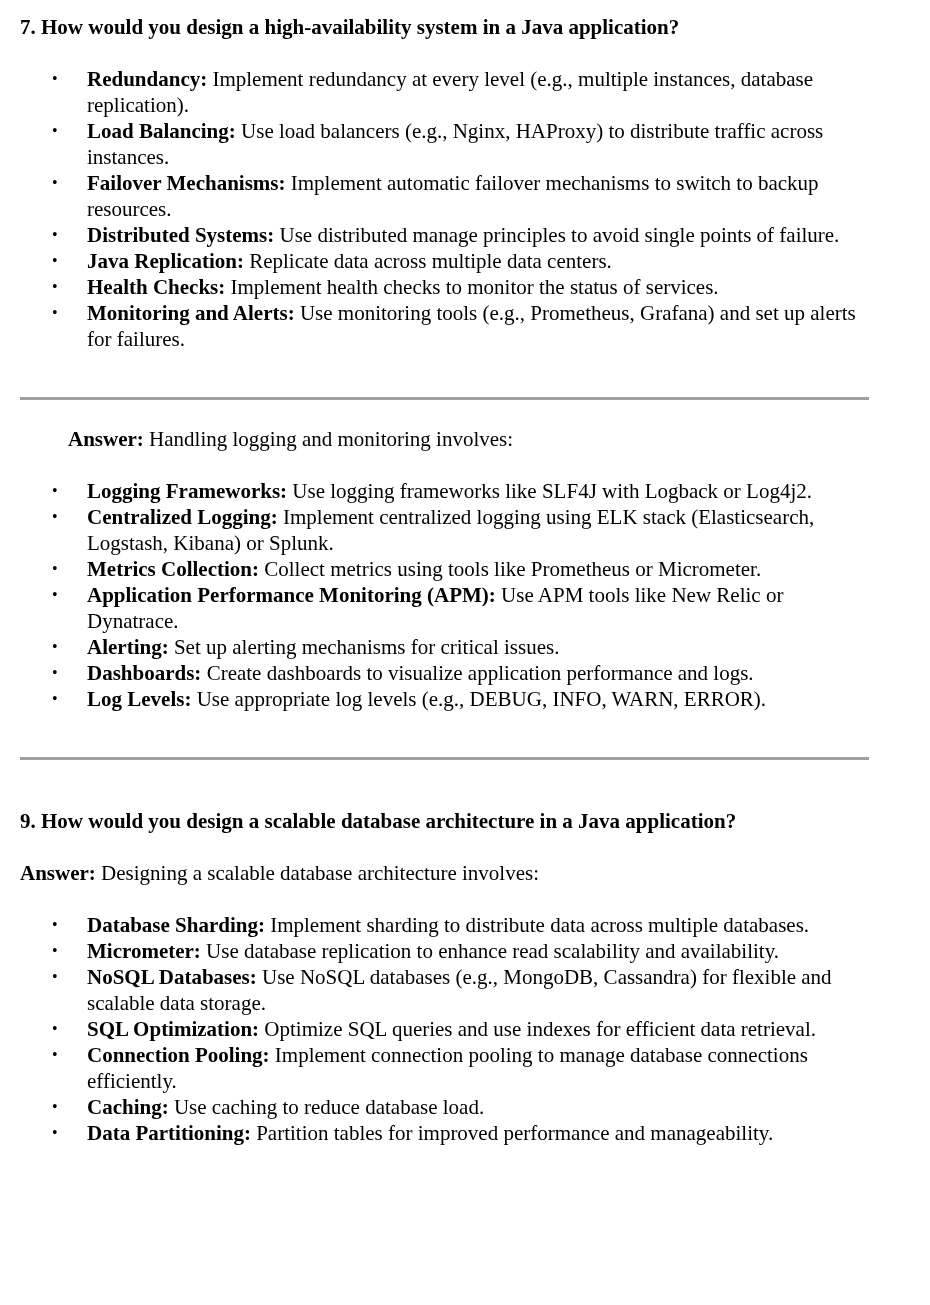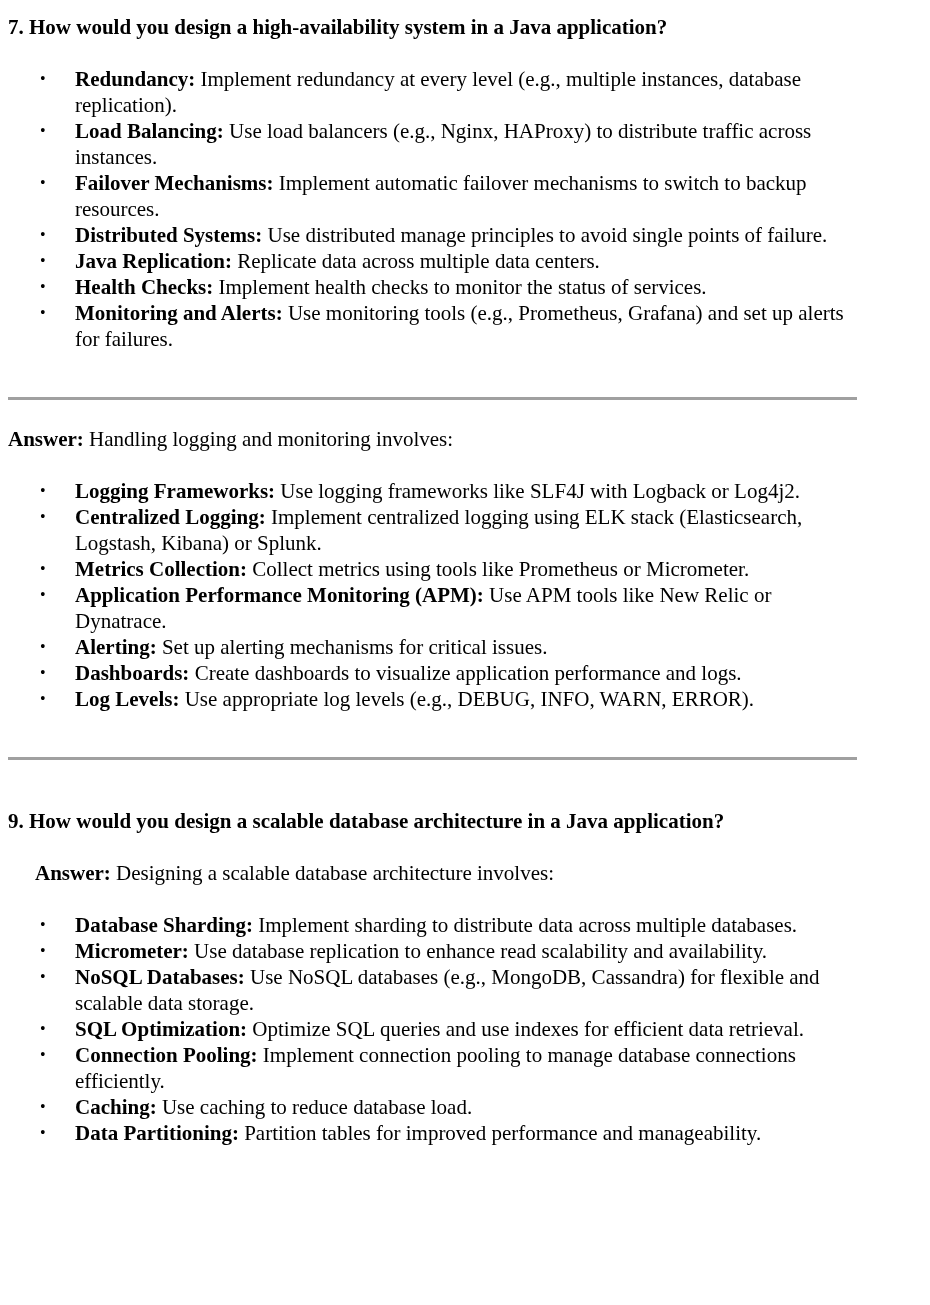--- a/index.html
+++ b/index.html
@@ -3,21 +3,21 @@
   <meta charset="utf-8">
   <style>
     html, body { margin: 0; padding: 0; background: #ffffff; }
     body {
       width: 930px; height: 1305px; overflow: hidden;
       font-family: "Liberation Serif", serif;
       color: #000000;
       font-size: 21px;
       line-height: 26px;
     }
-    .page { position: relative; padding: 0 0 0 8px; width: 850px; }
+    .page { position: relative; padding: 0 0 0 20px; width: 850px; }
     .question {
       font-weight: bold;
       font-size: 21px;
       margin: 0;
     }
     .answer { margin: 0; }
     .answer b { font-weight: bold; }
     ul.items {
       list-style: none;
       margin: 0; padding: 0;
@@ -53,37 +53,37 @@
       <li><span class="bullet">•</span><span class="term">Distributed Systems:</span><span> Use distributed manage principles to avoid single points of failure.</span></li>
       <li><span class="bullet">•</span><span class="term">Java Replication:</span><span> Replicate data across multiple data centers.</span></li>
       <li><span class="bullet">•</span><span class="term">Health Checks:</span><span> Implement health checks to monitor the status of services.</span></li>
       <li><span class="bullet">•</span><span class="term">Monitoring and Alerts:</span><span> Use monitoring tools (e.g., Prometheus, Grafana) and set up alerts for failures.</span></li>
     </ul>
   </section>
 
   <div class="divider" style="margin-top:45px;"></div>
 
   <section>
-    <p class="answer" style="margin-top:26px;"><b>Answer:</b><span> Handling logging and monitoring involves:</span></p>
+    <p class="answer" style="margin-top:26px;margin-left:48px;"><b>Answer:</b><span> Handling logging and monitoring involves:</span></p>
     <ul class="items" style="margin-top:26px;">
       <li><span class="bullet">•</span><span class="term">Logging Frameworks:</span><span> Use logging frameworks like SLF4J with Logback or Log4j2.</span></li>
       <li><span class="bullet">•</span><span class="term">Centralized Logging:</span><span> Implement centralized logging using ELK stack (Elasticsearch, Logstash, Kibana) or Splunk.</span></li>
       <li><span class="bullet">•</span><span class="term">Metrics Collection:</span><span> Collect metrics using tools like Prometheus or Micrometer.</span></li>
       <li><span class="bullet">•</span><span class="term">Application Performance Monitoring (APM):</span><span> Use APM tools like New Relic or Dynatrace.</span></li>
       <li><span class="bullet">•</span><span class="term">Alerting:</span><span> Set up alerting mechanisms for critical issues.</span></li>
       <li><span class="bullet">•</span><span class="term">Dashboards:</span><span> Create dashboards to visualize application performance and logs.</span></li>
       <li><span class="bullet">•</span><span class="term">Log Levels:</span><span> Use appropriate log levels (e.g., DEBUG, INFO, WARN, ERROR).</span></li>
     </ul>
   </section>
 
   <div class="divider" style="margin-top:45px;"></div>
 
   <section>
     <p class="question" style="margin-top:48px;">9. How would you design a scalable database architecture in a Java application?</p>
-    <p class="answer" style="margin-top:26px;margin-left:27px;"><b>Answer:</b><span> Designing a scalable database architecture involves:</span></p>
+    <p class="answer" style="margin-top:26px;"><b>Answer:</b><span> Designing a scalable database architecture involves:</span></p>
     <ul class="items" style="margin-top:26px;">
       <li><span class="bullet">•</span><span class="term">Database Sharding:</span><span> Implement sharding to distribute data across multiple databases.</span></li>
       <li><span class="bullet">•</span><span class="term">Micrometer:</span><span> Use database replication to enhance read scalability and availability.</span></li>
       <li><span class="bullet">•</span><span class="term">NoSQL Databases:</span><span> Use NoSQL databases (e.g., MongoDB, Cassandra) for flexible and scalable data storage.</span></li>
       <li><span class="bullet">•</span><span class="term">SQL Optimization:</span><span> Optimize SQL queries and use indexes for efficient data retrieval.</span></li>
       <li><span class="bullet">•</span><span class="term">Connection Pooling:</span><span> Implement connection pooling to manage database connections efficiently.</span></li>
       <li><span class="bullet">•</span><span class="term">Caching:</span><span> Use caching to reduce database load.</span></li>
       <li><span class="bullet">•</span><span class="term">Data Partitioning:</span><span> Partition tables for improved performance and manageability.</span></li>
     </ul>
   </section>

